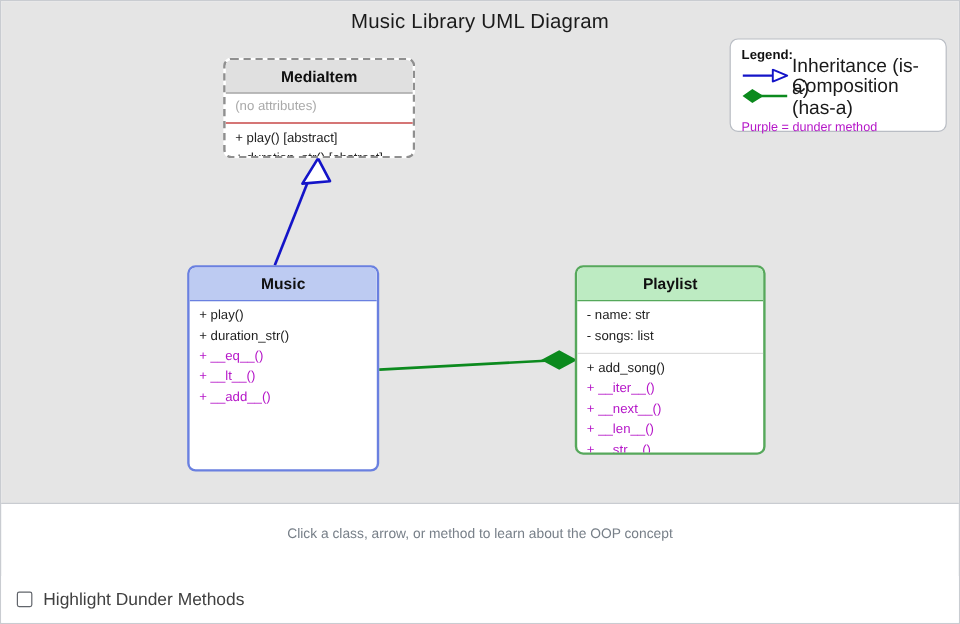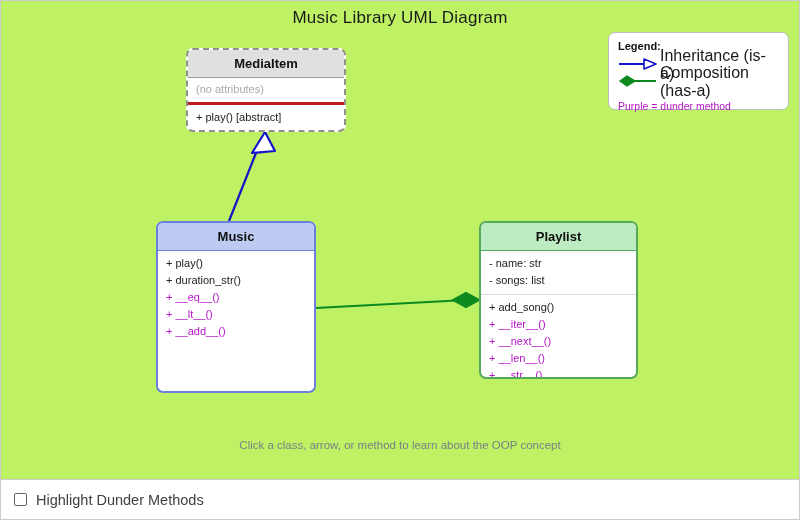--- a/index.html
+++ b/index.html
@@ -20,22 +20,22 @@
     box-sizing: border-box;
     border: 1px solid #c9ccd1;
     background: #ffffff;
   }
   
   #canvas {
     position: absolute;
     left: 0;
     top: 0;
     width: 798px;
-    height: 479px;
-    background: #bef264;
+    height: 419px;
+    background: #e5e5e5;
     border-bottom: 1px solid #c9ccd1;
     box-sizing: border-box;
   }
   #diagram-title {
     position: absolute;
     left: 0;
     top: 7px;
     width: 798px;
     text-align: center;
     font-size: 17px;
@@ -88,21 +88,21 @@
     width: 160px;
     height: 84px;
     border: 2px dashed #8f8f8f;
     background: #ffffff;
   }
   #class-mediaitem .cls-name {
     background: #e0e0e0;
     border-bottom: 1px solid #9a9a9a;
   }
   #class-mediaitem .sect.attrs {
-    border-bottom: 3px solid #b91c1c;
+    border-bottom: 1px solid #b91c1c;
     padding: 3px 0 4px 0;
   }
   
   #class-song {
     left: 155px;
     top: 220px;
     width: 160px;
     height: 172px;
     border: 2px solid #6a80e0;
   }

